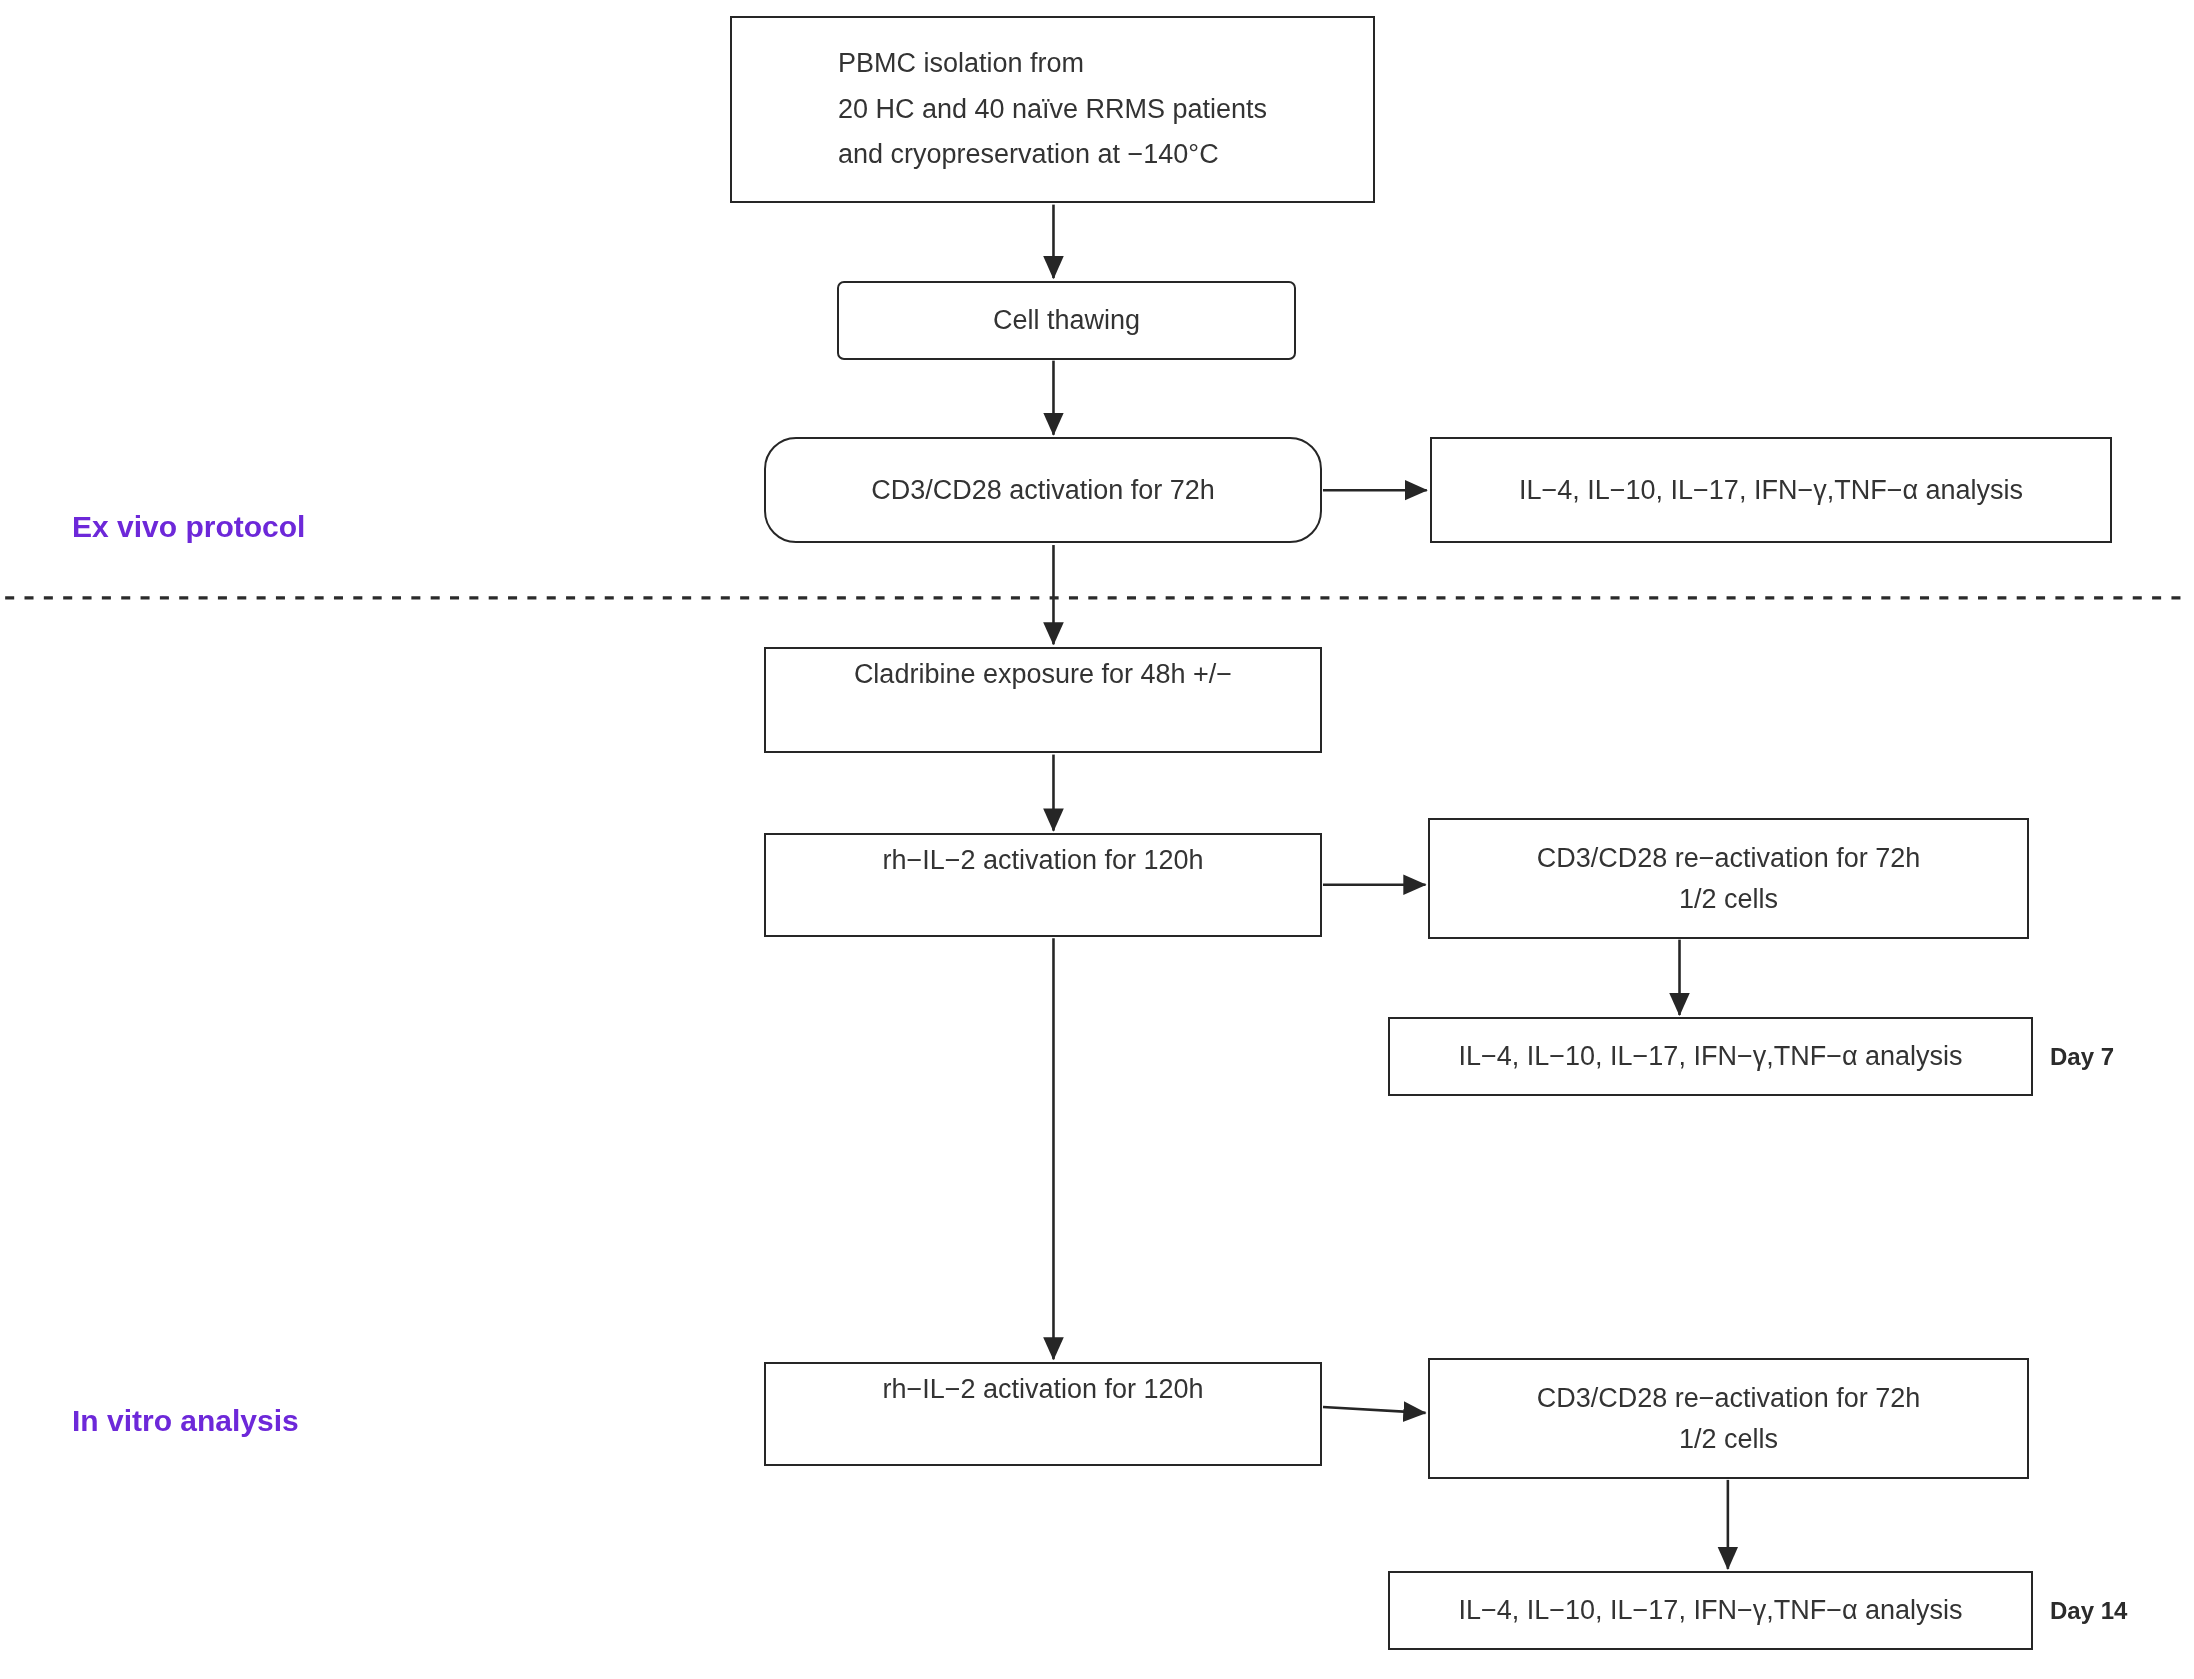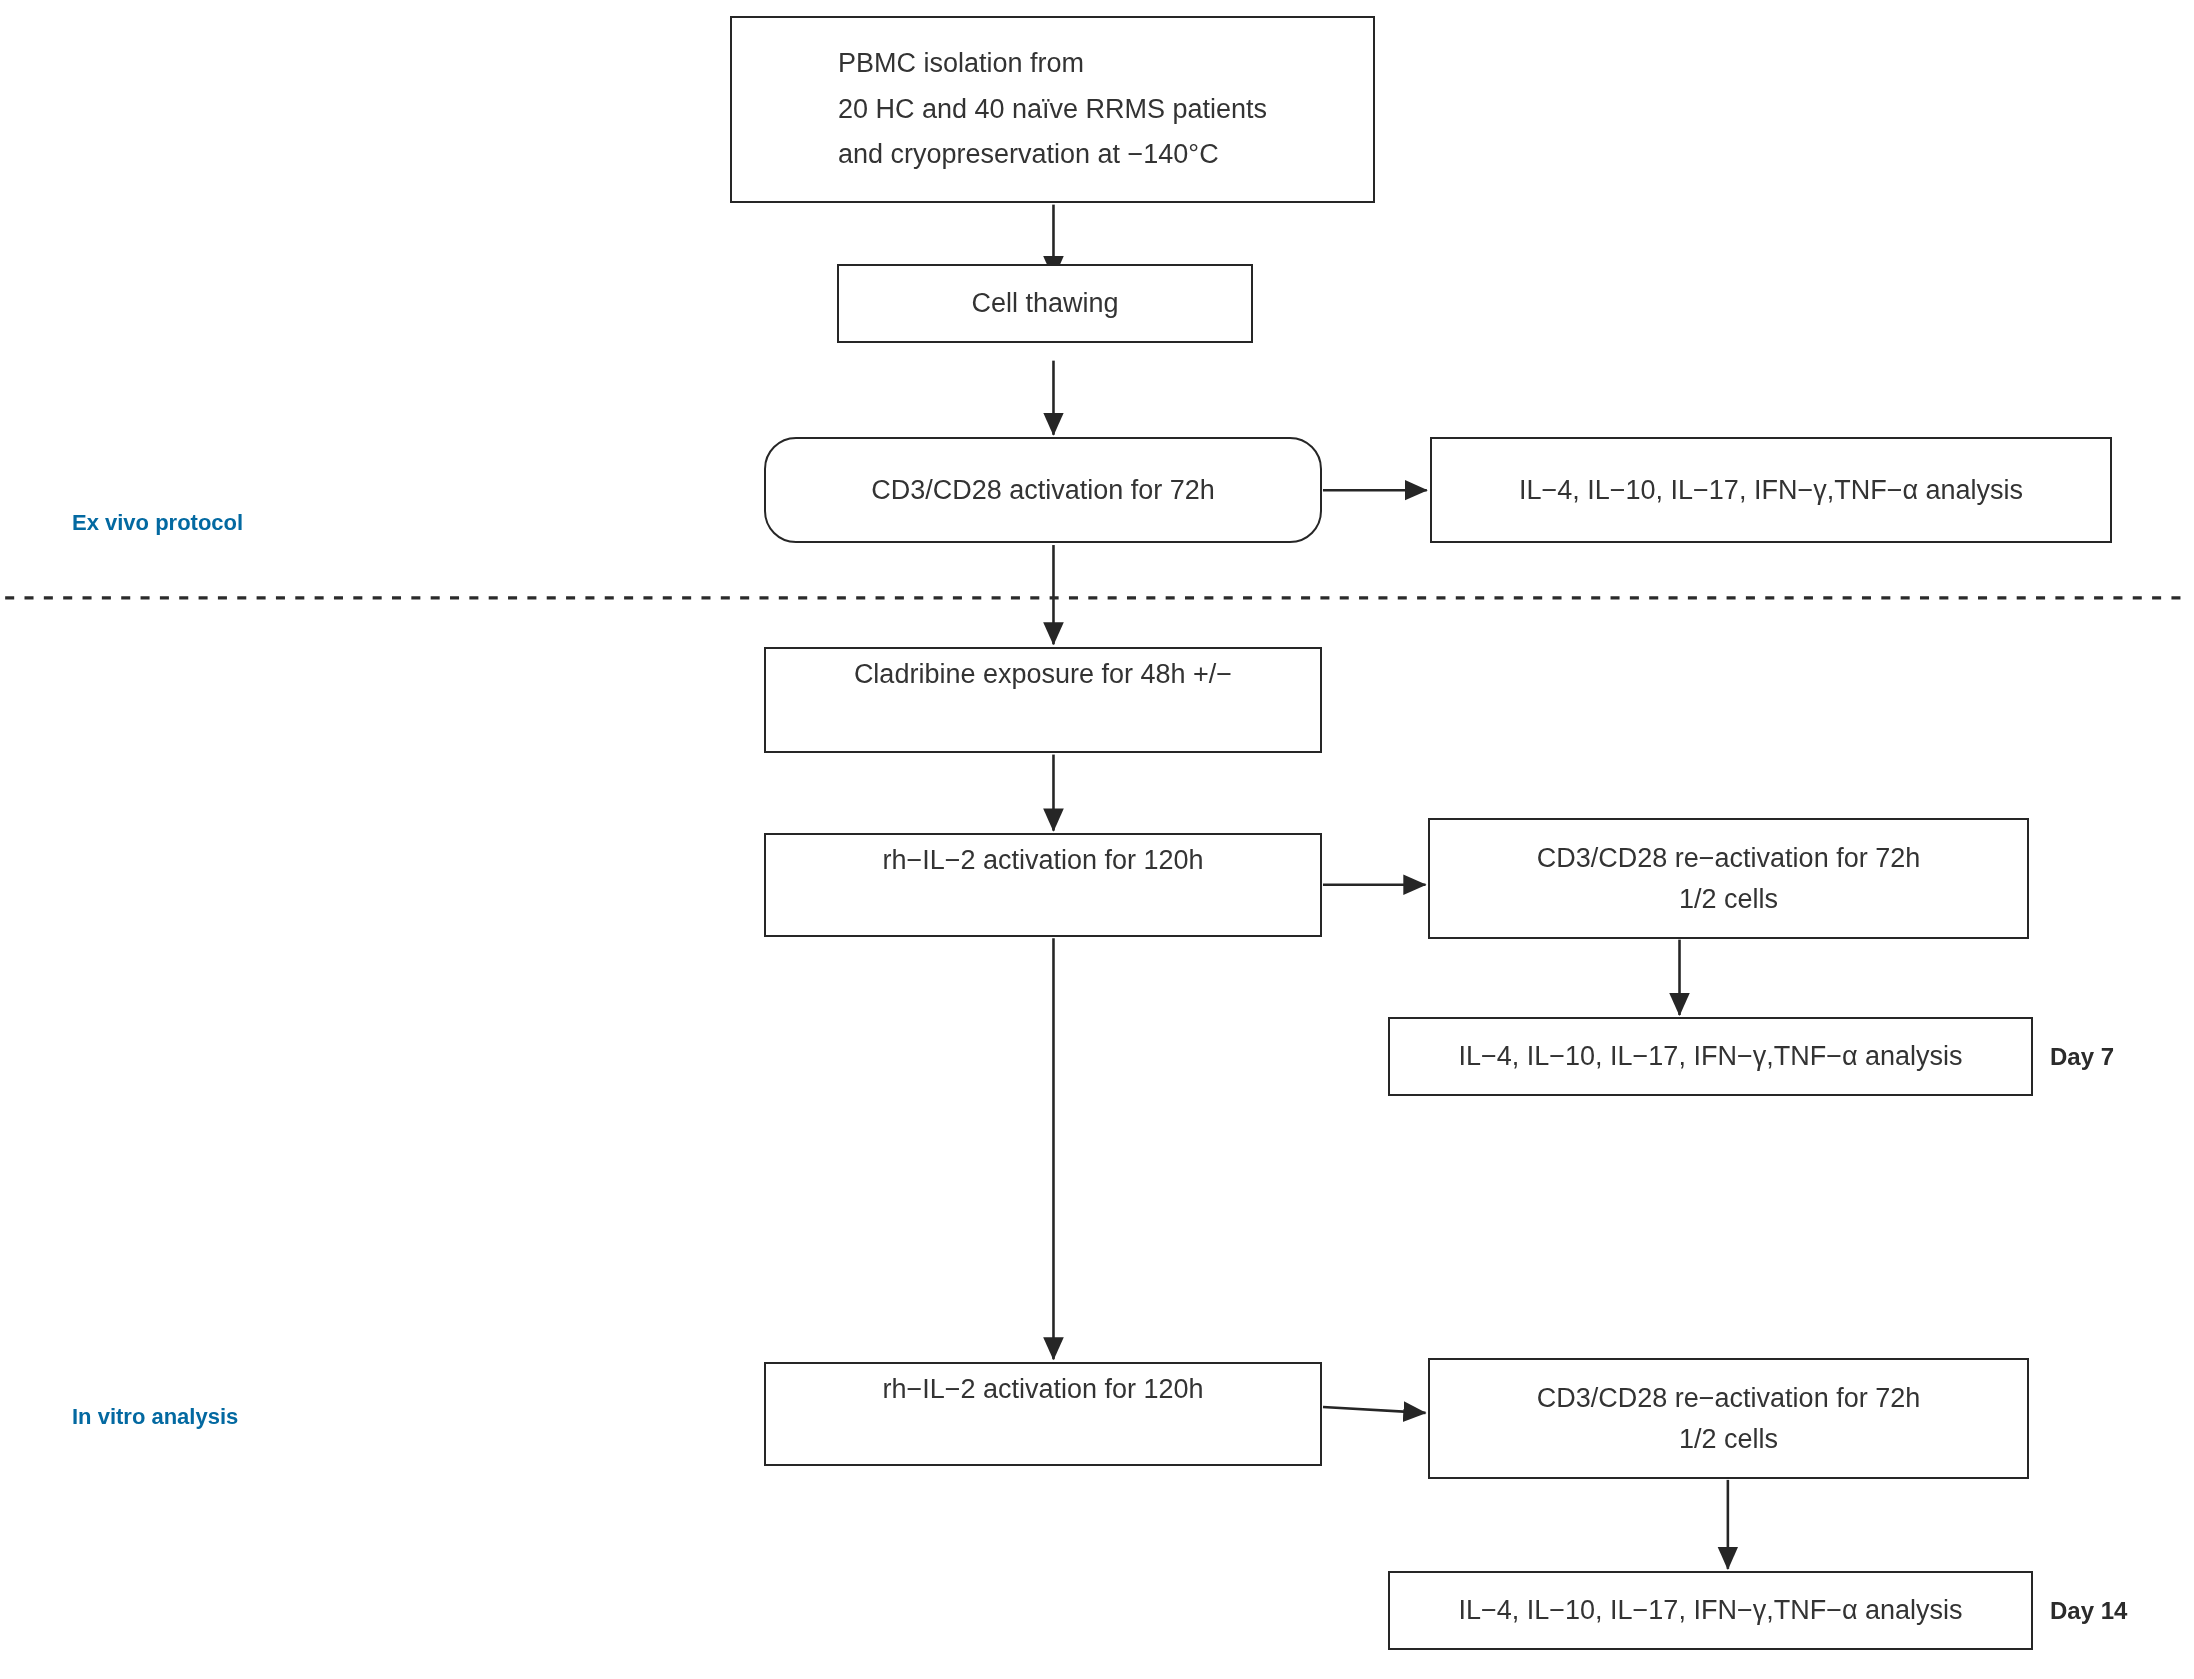--- a/index.html
+++ b/index.html
@@ -31,22 +31,22 @@
   .node.top-align {
     justify-content: flex-start;
     padding-top: 5px;
   }
   .node-text { white-space: pre-line; }
   .node .bold-line { font-weight: normal; }
   .pbmc-text { line-height: 1.7; }
   .side-label {
     position: absolute;
     font-weight: bold;
-    font-size: 22px;
-    color: #0369a1;
+    font-size: 30px;
+    color: #6d28d9;
     white-space: nowrap;
   }
   .day-label {
     position: absolute;
     display: flex;
     align-items: center;
     font-weight: bold;
     font-size: 24px;
     color: #2b2b2b;
     white-space: nowrap;
@@ -78,21 +78,21 @@
 
   <div class="side-label" style="left:72px; top:510px;">Ex vivo protocol</div>
   <div class="side-label" style="left:72px; top:1404px;">In vitro analysis</div>
 
   <div class="node" style="left:730px; top:16px; width:645px; height:187px;">
     <span class="node-text pbmc-text">PBMC isolation from
 20 HC and 40  naïve RRMS patients
 and cryopreservation at −140°C</span>
   </div>
 
-  <div class="node" style="left:837px; top:264px; width:416px; height:79px;">
+  <div class="node" style="left:837px; top:281px; width:459px; height:79px;border-radius:7px;">
     <span class="node-text">Cell thawing</span>
   </div>
 
   <div class="node" style="left:764px; top:437px; width:558px; height:106px;border-radius:32px;">
     <span class="node-text">CD3/CD28 activation for 72h</span>
   </div>
 
   <div class="node" style="left:1430px; top:437px; width:682px; height:106px;">
     <span class="node-text">IL−4, IL−10, IL−17, IFN−γ,TNF−α analysis</span>
   </div>

